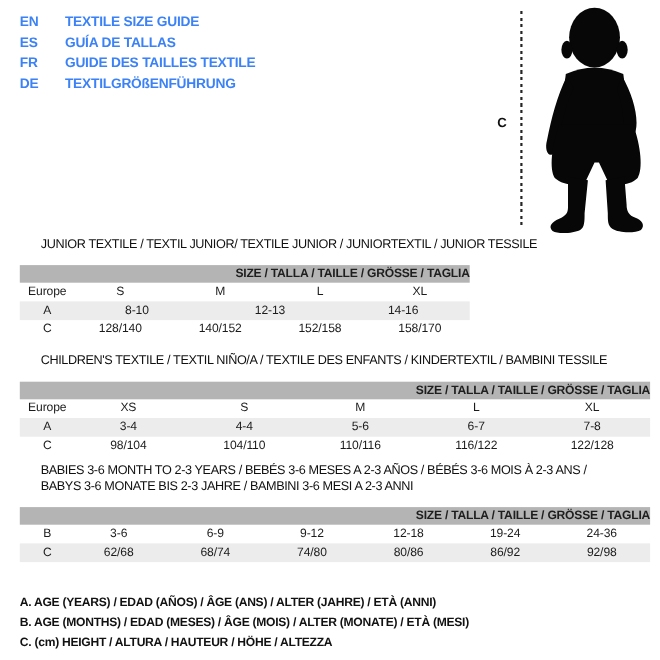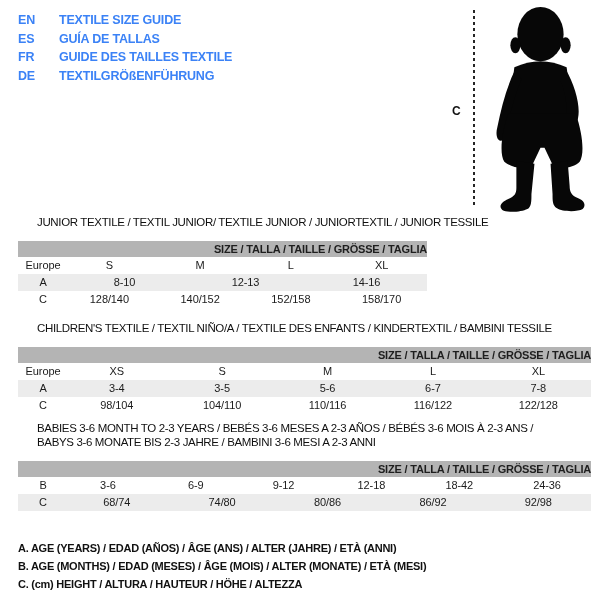--- a/index.html
+++ b/index.html
@@ -117,21 +117,21 @@
       <span class="tbl-label">Europe</span>
       <span class="tbl-cell">XS</span>
       <span class="tbl-cell">S</span>
       <span class="tbl-cell">M</span>
       <span class="tbl-cell">L</span>
       <span class="tbl-cell">XL</span>
     </div>
     <div class="tbl-row shaded">
       <span class="tbl-label">A</span>
       <span class="tbl-cell">3-4</span>
-      <span class="tbl-cell">3-5</span>
+      <span class="tbl-cell">4-4</span>
       <span class="tbl-cell">5-6</span>
       <span class="tbl-cell">6-7</span>
       <span class="tbl-cell">7-8</span>
     </div>
     <div class="tbl-row">
       <span class="tbl-label">C</span>
       <span class="tbl-cell">98/104</span>
       <span class="tbl-cell">104/110</span>
       <span class="tbl-cell">110/116</span>
       <span class="tbl-cell">116/122</span>
@@ -141,25 +141,26 @@
 <section class="size-section" id="section-babies">
     <div class="tbl-title">BABIES 3-6 MONTH TO 2-3 YEARS / BEBÉS 3-6 MESES A 2-3 AÑOS / BÉBÉS 3-6 MOIS À 2-3 ANS /</div>
     <div class="tbl-title">BABYS 3-6 MONATE BIS 2-3 JAHRE / BAMBINI 3-6 MESI A 2-3 ANNI</div>
     <div class="tbl-bar">SIZE / TALLA / TAILLE / GRÖSSE / TAGLIA</div>
     <div class="tbl-row">
       <span class="tbl-label">B</span>
       <span class="tbl-cell">3-6</span>
       <span class="tbl-cell">6-9</span>
       <span class="tbl-cell">9-12</span>
       <span class="tbl-cell">12-18</span>
-      <span class="tbl-cell">18-42</span>
+      <span class="tbl-cell">19-24</span>
       <span class="tbl-cell">24-36</span>
     </div>
     <div class="tbl-row shaded">
       <span class="tbl-label">C</span>
+      <span class="tbl-cell">62/68</span>
       <span class="tbl-cell">68/74</span>
       <span class="tbl-cell">74/80</span>
       <span class="tbl-cell">80/86</span>
       <span class="tbl-cell">86/92</span>
       <span class="tbl-cell">92/98</span>
     </div>
   </section>
 
 <div class="legend">
   <div class="legend-item">A. AGE (YEARS) / EDAD (AÑOS) / ÂGE (ANS) / ALTER (JAHRE) / ETÀ (ANNI)</div>

